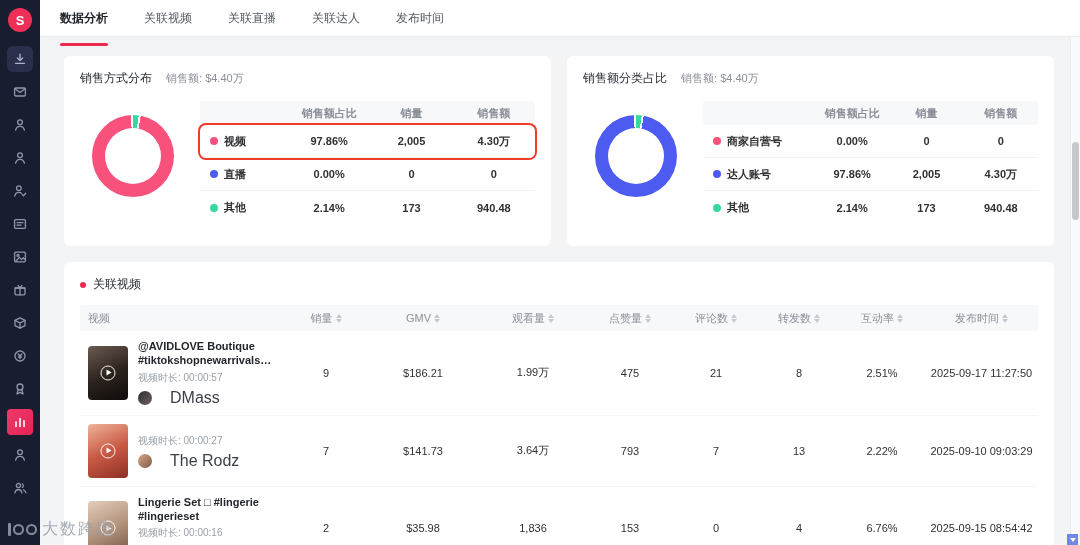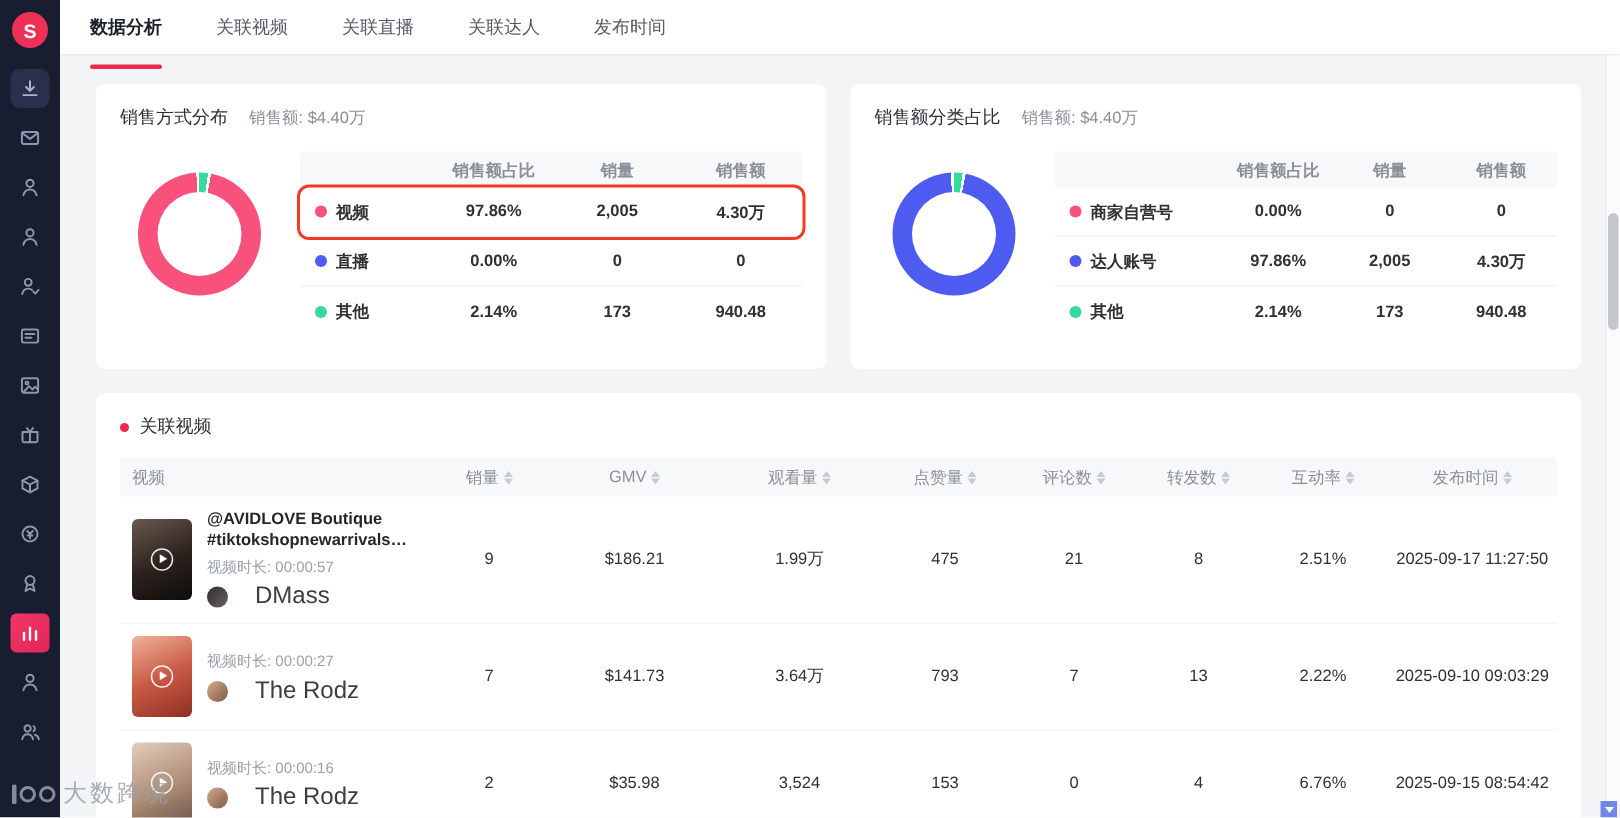--- a/index.html
+++ b/index.html
@@ -406,30 +406,31 @@
           <div class="vcell num">2.22%</div>
           <div class="vcell num">2025-09-10 09:03:29</div>
         </div>
 
         <div class="vrow">
           <div class="vcell video-cell">
             <div class="thumb thumb-3">
                 <span class="play"></span>
               </div>
             <div class="vinfo">
+              <div class="vtitle">Lingerie Set □ #lingerie #lingerieset</div>
               <div class="vduration">视频时长: 00:00:16</div>
               <div class="vauthor">
                   <span class="avatar avatar-3"></span>
                   <span>The Rodz</span>
                 </div>
             </div>
           </div>
           <div class="vcell num">2</div>
           <div class="vcell num">$35.98</div>
-          <div class="vcell num">3,524</div>
+          <div class="vcell num">1,836</div>
           <div class="vcell num">153</div>
           <div class="vcell num">0</div>
           <div class="vcell num">4</div>
           <div class="vcell num">6.76%</div>
           <div class="vcell num">2025-09-15 08:54:42</div>
         </div>
 
       </section>
     </div>
   </div>

